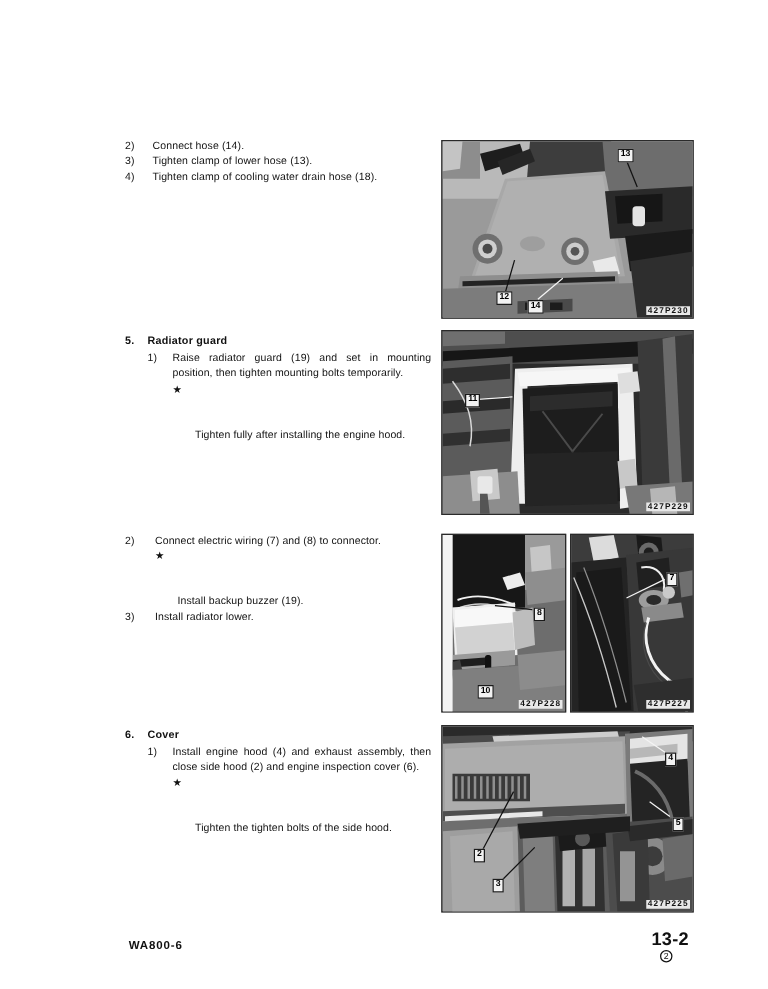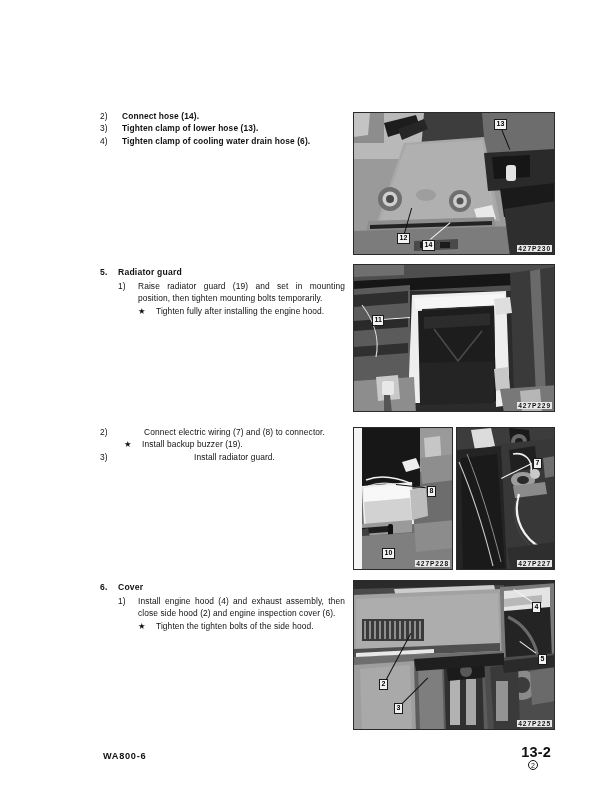--- a/index.html
+++ b/index.html
@@ -15,34 +15,34 @@
     overflow: hidden;
   }
 
   .page { position: absolute; inset: 0; }
 
   
   .text-col { position: absolute; left: 100px; width: 245px; }
 
   .step-line { display: flex; font-size: 8.4px; line-height: 12.3px; letter-spacing: .12px; }
   .step-num { width: 22px; flex: 0 0 22px; }
-  .step-body { flex: 1 1 auto; font-weight: bold; }
+  .step-body { flex: 1 1 auto; }
 
   .sec-head { display: flex; font-size: 8.6px; font-weight: bold; line-height: 13px; margin-bottom: 1px; letter-spacing: .2px;}
   .sec-num { width: 18px; flex: 0 0 18px; }
 
   .sub-list { margin-left: 18px; }
   .sub-line { display: flex; font-size: 8.4px; line-height: 12.3px; letter-spacing: .1px; }
   .sub-num { width: 20px; flex: 0 0 20px; }
   .sub-body { flex: 1 1 auto; text-align: justify; }
-  .sub-body.nojust { text-align: center; }
+  .sub-body.nojust { text-align: left; }
 
   .star-line { display: flex; font-size: 8.4px; line-height: 12.4px; margin-left: 20px; letter-spacing: .1px; }
   .star-mark { width: 18px; flex: 0 0 18px; text-align: left; }
-  .star-body { flex: 1 1 auto; }
+  .star-body { flex: 1 1 auto; margin-top: 36px; }
 
   
   .photo {
     position: absolute;
     overflow: hidden;
     background: #8a8a8a;
     border: 1px solid #2a2a2a;
   }
   .ph-inner { position: absolute; inset: 0; }
 
@@ -101,21 +101,21 @@
     <div class="step-line">
       <span class="step-num">2)</span>
       <span class="step-body">Connect hose (14).</span>
     </div>
     <div class="step-line">
       <span class="step-num">3)</span>
       <span class="step-body">Tighten clamp of lower hose (13).</span>
     </div>
     <div class="step-line">
       <span class="step-num">4)</span>
-      <span class="step-body">Tighten clamp of cooling water drain hose (6).</span>
+      <span class="step-body">Tighten clamp of cooling water drain hose (18).</span>
     </div>
   </div>
 
   <div class="text-col" style="top:266px;">
     <div class="sec-head">
       <span class="sec-num">5.</span>
       <span>Radiator guard</span>
     </div>
     <div class="sub-list">
       <div class="sub-line">
@@ -134,21 +134,21 @@
       <div class="sub-line">
         <span class="sub-num" style="width:24px;flex:0 0 24px;">2)</span>
         <span class="sub-body nojust">Connect electric wiring (7) and (8) to connector.</span>
       </div>
       <div class="star-line" style="margin-left:24px;">
         <span class="star-mark">★</span>
         <span class="star-body">Install backup buzzer (19).</span>
       </div>
       <div class="sub-line">
         <span class="sub-num" style="width:24px;flex:0 0 24px;">3)</span>
-        <span class="sub-body nojust">Install radiator guard.</span>
+        <span class="sub-body nojust">Install radiator lower.</span>
       </div>
     </div>
   </div>
 
   <div class="text-col" style="top:581px;">
     <div class="sec-head">
       <span class="sec-num">6.</span>
       <span>Cover</span>
     </div>
     <div class="sub-list">

